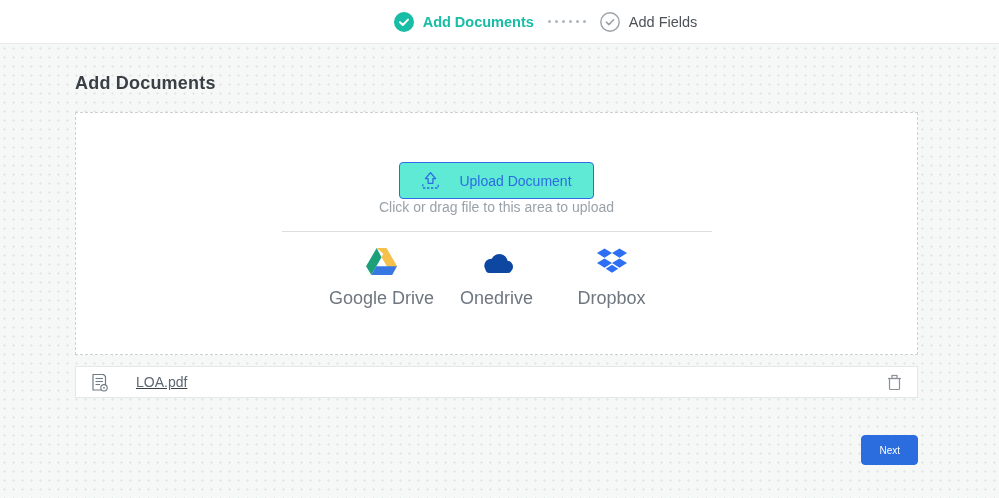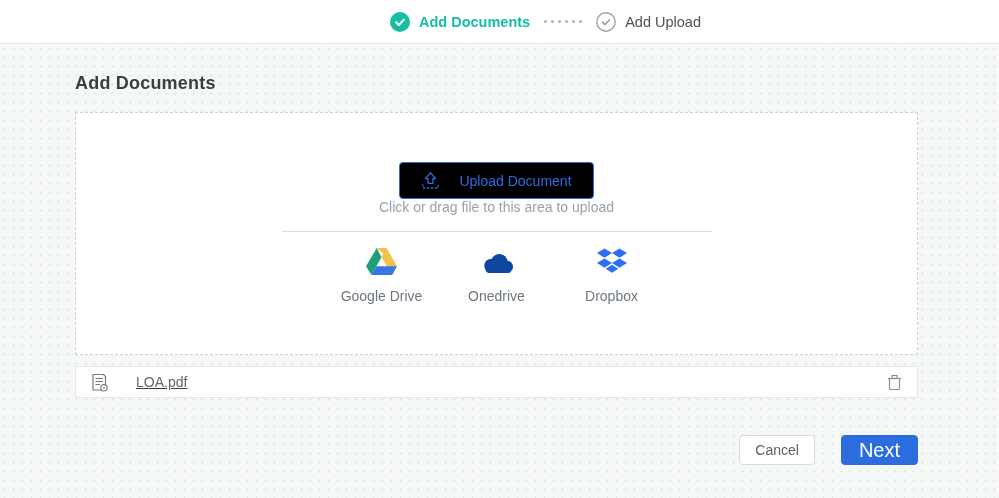--- a/index.html
+++ b/index.html
@@ -34,30 +34,30 @@
     font-size:18px; font-weight:700; color:#393f44; letter-spacing:.2px;
   }
   
   .upload-panel {
     position:absolute; left:75px; top:68px; width:843px; height:243px;
     background:#fff; border:1px dashed #ccd2d4;
     display:flex; flex-direction:column; align-items:center;
   }
   .upload-btn {
     margin-top:49px; height:37px; padding:0 21px;
-    background:#000000; border:1px solid #2d6ce3; border-radius:4px;
+    background:#5eead4; border:1px solid #2d6ce3; border-radius:4px;
     color:#2d6ce3; font-size:14px; font-family:"Liberation Sans", sans-serif;
     display:flex; align-items:center; gap:19px; cursor:pointer;
   }
   .upload-hint { font-size:14px; color:#9aa2a9; }
   .upload-divider { margin-top:16px; width:430px; height:1px; background:#dcdfe1; }
   .services { margin-top:13px; display:flex; }
   .service { width:115px; display:flex; flex-direction:column; align-items:center; cursor:pointer; }
   .service .icon-box { height:30px; display:flex; align-items:flex-end; justify-content:center; }
-  .service .svc-label { margin-top:13px; font-size:14px; color:#6e7680; }
+  .service .svc-label { margin-top:13px; font-size:18px; color:#6e7680; }
   .box-logo { display:flex; align-items:flex-end; gap:1px; }
   .box-word { font-size:17px; font-weight:700; color:#2469e0; letter-spacing:-.5px; line-height:1; }
   
   .file-row {
     position:absolute; left:75px; top:322px; width:843px; height:32px;
     background:#fff; border:1px solid #e4e7e9;
     display:flex; align-items:center;text-decoration:underline;
   }
   .file-row .doc-ic { margin-left:15px; display:flex; }
   .file-name { margin-left:28px; font-size:14px; color:#5d6873; }
@@ -74,21 +74,21 @@
   }
   .chk-label { font-size:14px; color:#4b5560; }
   .btn-cancel {
     margin-left:13px; height:30px; padding:0 15px;
     background:#fff; border:1px solid #d9dcde; border-radius:4px;
     font-size:14px; color:#5a6068; font-family:"Liberation Sans", sans-serif; cursor:pointer;
   }
   .btn-next {
     margin-left:26px; height:30px; padding:0 17px;
     background:#2b6cdf; border:1px solid #2b6cdf; border-radius:4px;
-    font-size:20px; color:#fff; font-family:"Liberation Sans", sans-serif; cursor:pointer;
+    font-size:10px; color:#fff; font-family:"Liberation Sans", sans-serif; cursor:pointer;
   }
 </style>
 </head>
 <body>
 
 <div class="topbar">
   <div class="stepper">
     <div class="step">
       <svg width="20" height="20" viewBox="0 0 20 20">
         <circle cx="10" cy="10" r="10" fill="#17bda4"></circle>
@@ -102,21 +102,21 @@
         <i></i>
         <i></i>
         <i></i>
         <i></i>
     </div>
     <div class="step">
       <svg width="20" height="20" viewBox="0 0 20 20">
         <circle cx="10" cy="10" r="9.2" fill="none" stroke="#9ba2a8" stroke-width="1.4"></circle>
         <polyline points="6.4,10.2 8.9,12.6 13.6,7.8" fill="none" stroke="#9ba2a8" stroke-width="1.6" stroke-linecap="round" stroke-linejoin="round"></polyline>
       </svg>
-      <span class="label-upcoming">Add Upload</span>
+      <span class="label-upcoming">Add Fields</span>
     </div>
   </div>
 </div>
 
 <div class="content">
 
   <div class="page-title">Add Documents</div>
 
   <div class="upload-panel">
 
@@ -190,17 +190,16 @@
     <button class="trash-btn">
       <svg width="15" height="17" viewBox="0 0 15 17">
         <rect x="2.5" y="4.5" width="10" height="11" rx="1" fill="none" stroke="#8a9097" stroke-width="1.2"></rect>
         <line x1="1" y1="4.5" x2="14" y2="4.5" stroke="#8a9097" stroke-width="1.2"></line>
         <rect x="5" y="1.5" width="5" height="3" fill="none" stroke="#8a9097" stroke-width="1.2"></rect>
       </svg>
     </button>
   </div>
 
   <div class="footer">
-    <button class="btn-cancel">Cancel</button>
     <button class="btn-next">Next</button>
   </div>
 
 </div>
 
 </body></html>

